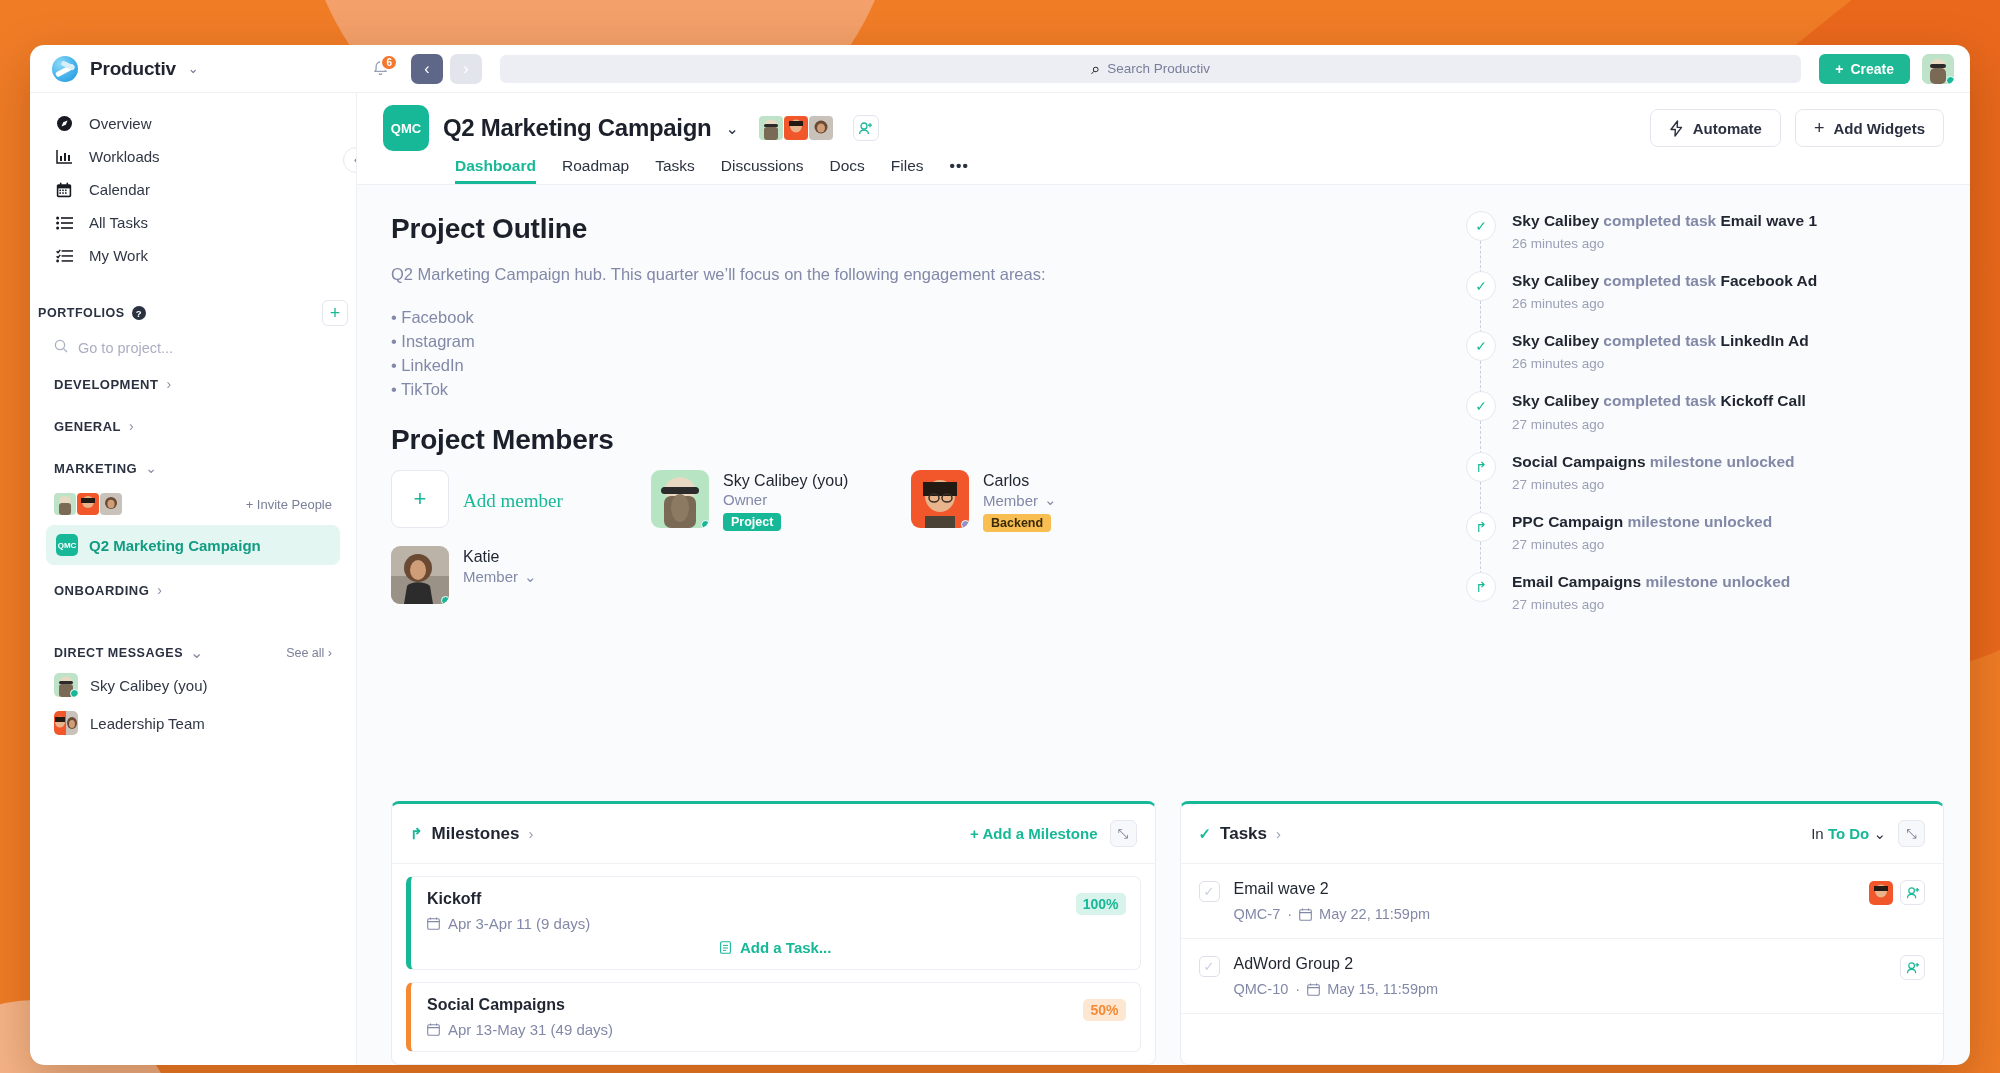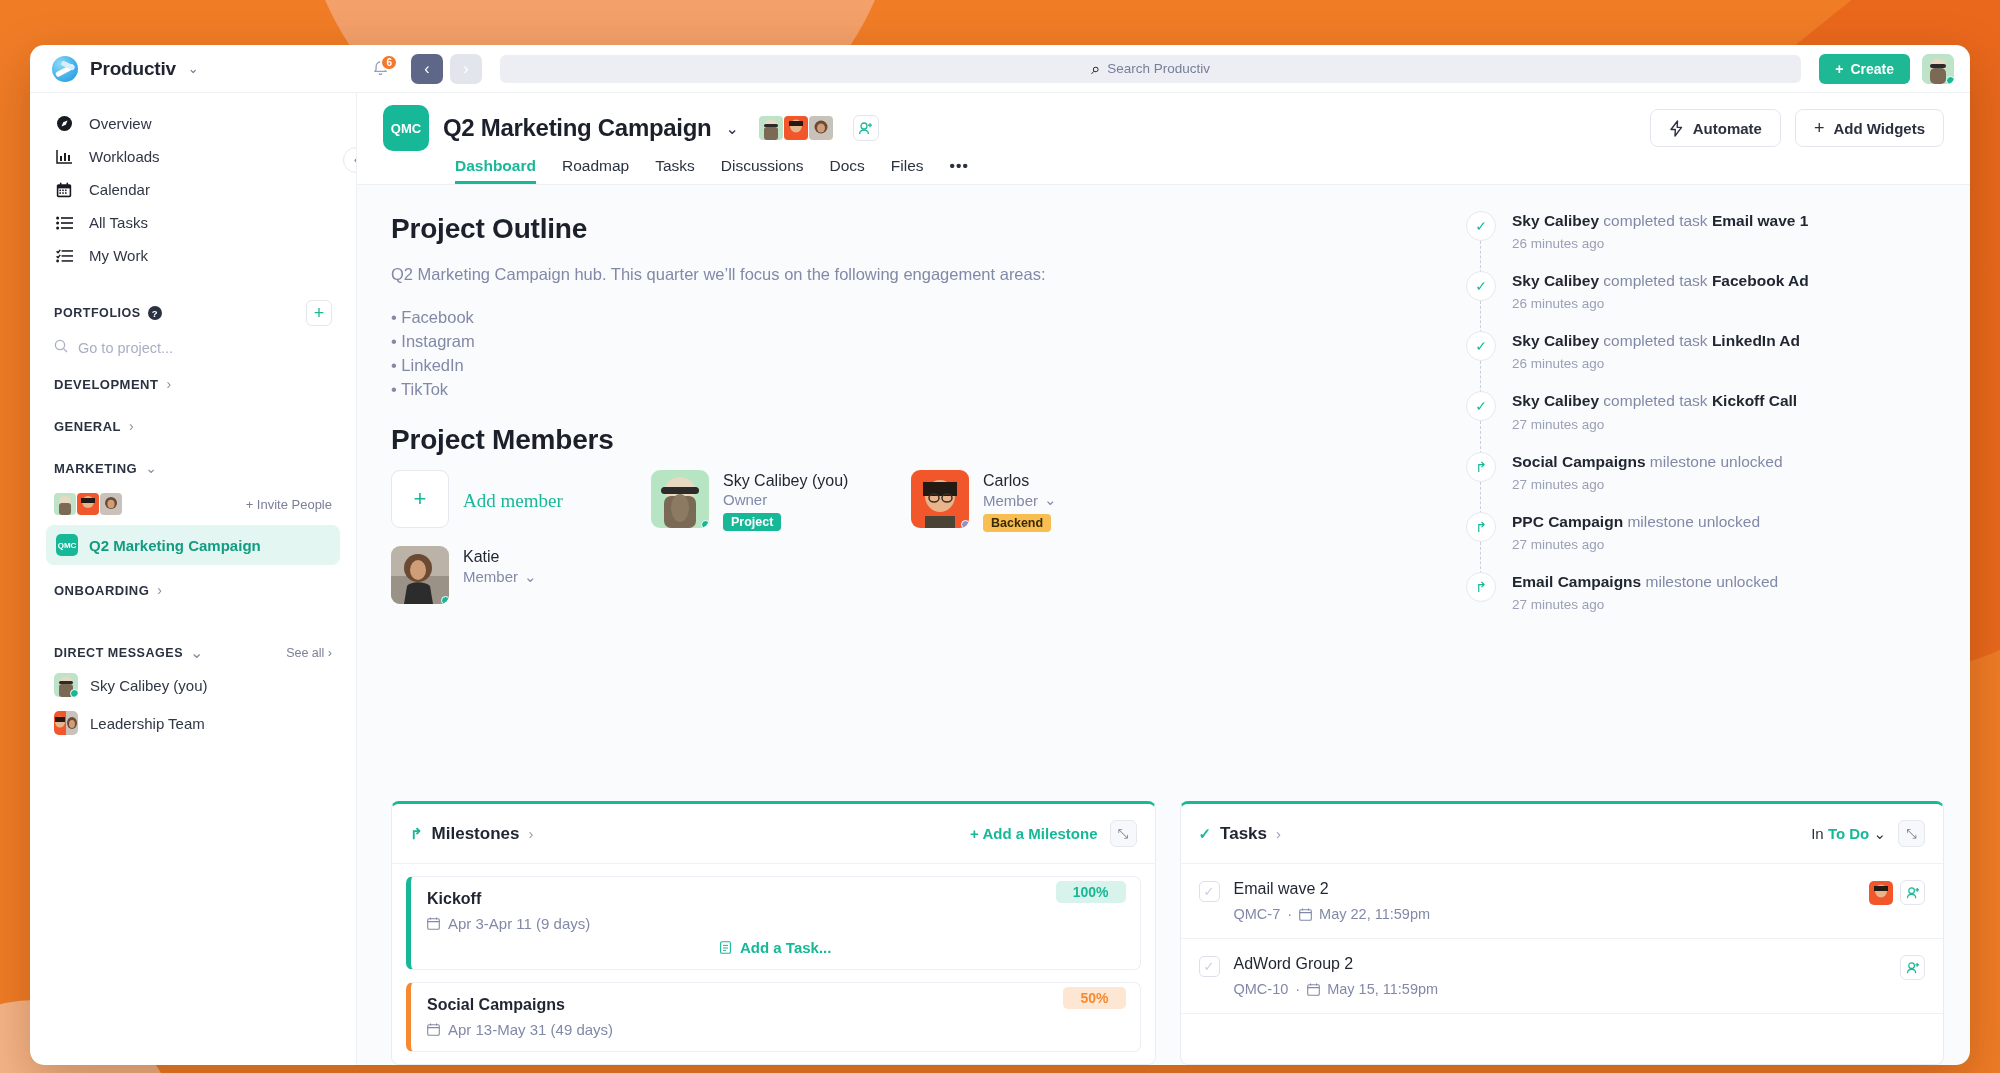--- a/index.html
+++ b/index.html
@@ -58,21 +58,21 @@
   .dot-online{position:absolute;right:-1px;bottom:-1px;width:9px;height:9px;border-radius:50%;
               background:#17B897;border:1.5px solid #fff;}
 
   
   .body { flex:1; display:flex; min-height:0; }
   .sidebar { width:327px; flex:none; background:#fff; border-right:1px solid #EEF0F4;
              padding:14px 0 0 0; overflow:hidden; position:relative;}
   .nav-item { display:flex; align-items:center; gap:15px; padding:8px 24px; font-size:15px; color:#303745; cursor:pointer;}
   .nav-item .ic { width:20px;display:flex;justify-content:center;align-items:center;color:#171A21;}
   .sec { margin-top:22px; }
-  .sec-head { display:flex; align-items:center; padding:6px 24px; gap:7px; }
+  .sec-head { display:flex; align-items:center; padding:6px 8px; gap:7px; }
   .sec-title { font-size:12.5px; font-weight:700; letter-spacing:.55px; color:#2A3140;}
   .qmark { width:14px;height:14px;border-radius:50%;background:#2A3140;color:#fff;font-size:9.5px;
            display:flex;align-items:center;justify-content:center;font-weight:700;}
   .plus-box { margin-left:auto; width:26px;height:26px;border:1px solid #E5E7EE;border-radius:6px;
               color:#1FB894;font-size:18px;display:flex;align-items:center;justify-content:center;}
   .side-search { display:flex;align-items:center;gap:10px;padding:7px 24px; color:#A9AEC2; font-size:14.5px;}
   .grp { display:flex;align-items:center;gap:8px;padding:13px 24px;font-size:13px;font-weight:700;
          letter-spacing:.5px;color:#2A3140; }
   .grp .arw { color:#8A90A5; font-weight:400; font-size:14px;}
   .avrow { display:flex; align-items:center; padding:4px 24px 6px; }
@@ -133,21 +133,21 @@
           align-items:center;justify-content:center;color:#17B897;font-size:22px;background:#fff;}
   .addm-lbl { color:#17B897; font-size:19px; font-weight:500; align-self:center;font-family:Liberation Serif, serif;}
 
   
   .feed { width:530px; flex:none; padding:26px 22px 0 26px; position:relative; }
   .fitem { display:flex; gap:16px; position:relative; padding-bottom:20px;}
   .fbullet { width:30px;height:30px;border-radius:50%;background:#fff;border:1px solid #E6E8EF;
              display:flex;align-items:center;justify-content:center;color:#17B897;font-size:14px;flex:none; z-index:2;}
   .fline { position:absolute; left:14px; top:30px; bottom:-2px; border-left:1px dashed #C9CEDD;}
   .ftxt { font-size:15.5px; color:#1F2531; line-height:1.3;}
-  .ftxt .mut { color:#8289A8; font-weight:400;}
+  .ftxt .mut { color:#8289A8; font-weight:700;}
   .ftxt b { font-weight:700;}
   .ftime { font-size:13.5px;color:#9AA0B6; margin-top:5px;}
 
   
   .cards { display:flex; gap:24px; padding:14px 26px 0 34px; }
   .card { flex:1; min-width:0; background:#fff; border:1px solid #EAECF1; border-radius:8px;
           border-top:3px solid #17B897; overflow:hidden; }
   .card-head { display:flex; align-items:center; padding:16px 18px; border-bottom:1px solid #EFF1F5;}
   .card-title { font-size:17px;font-weight:700;color:#1F2531; display:flex;align-items:center;gap:9px;}
   .card-title .pre { color:#17B897; font-size:15px;}
@@ -158,22 +158,22 @@
             display:flex;align-items:center;justify-content:center;font-size:13px; background:#F7F8FB;}
   .inlbl { font-size:15px;color:#2B3140;}
   .inlbl .v { color:#17B897; font-weight:600;}
 
   .ms { margin:12px 14px; border:1px solid #ECEEF3; border-radius:7px; border-left:5px solid #17B897;
         padding:13px 16px; position:relative; }
   .ms.orange { border-left-color:#F58A33; }
   .ms-name { font-size:16px;font-weight:700;color:#1F2531;}
   .ms-row { margin-top:7px; font-size:15px; color:#8289A8; display:flex;align-items:center;gap:8px;}
   .ms-row.link { color:#17B897; font-weight:700;justify-content:center;}
-  .pct { position:absolute; right:14px; top:4px; font-size:14px;font-weight:700;border-radius:5px;
-         padding:3px 17px;}
+  .pct { position:absolute; right:14px; top:16px; font-size:14px;font-weight:700;border-radius:5px;
+         padding:3px 7px;}
   .pct.green { background:#D8F3EB; color:#17B897;}
   .pct.orange { background:#FDE7D2; color:#F58A33;}
 
   .task { display:flex; align-items:flex-start; padding:16px 18px; border-bottom:1px solid #EFF1F5; gap:14px;}
   .cb { width:21px;height:21px;border:1.5px solid #DDE0E8;border-radius:5px;color:#C9CEDD;font-size:13px;
         display:flex;align-items:center;justify-content:center;flex:none;margin-top:1px;}
   .t-name { font-size:16px;color:#1F2531;}
   .t-meta { margin-top:8px; font-size:14.5px;color:#8289A8; display:flex;align-items:center;gap:7px;}
   .t-right { margin-left:auto; display:flex; align-items:center; gap:7px;}
   .t-av { width:24px;height:24px;border-radius:5px;overflow:hidden;}

